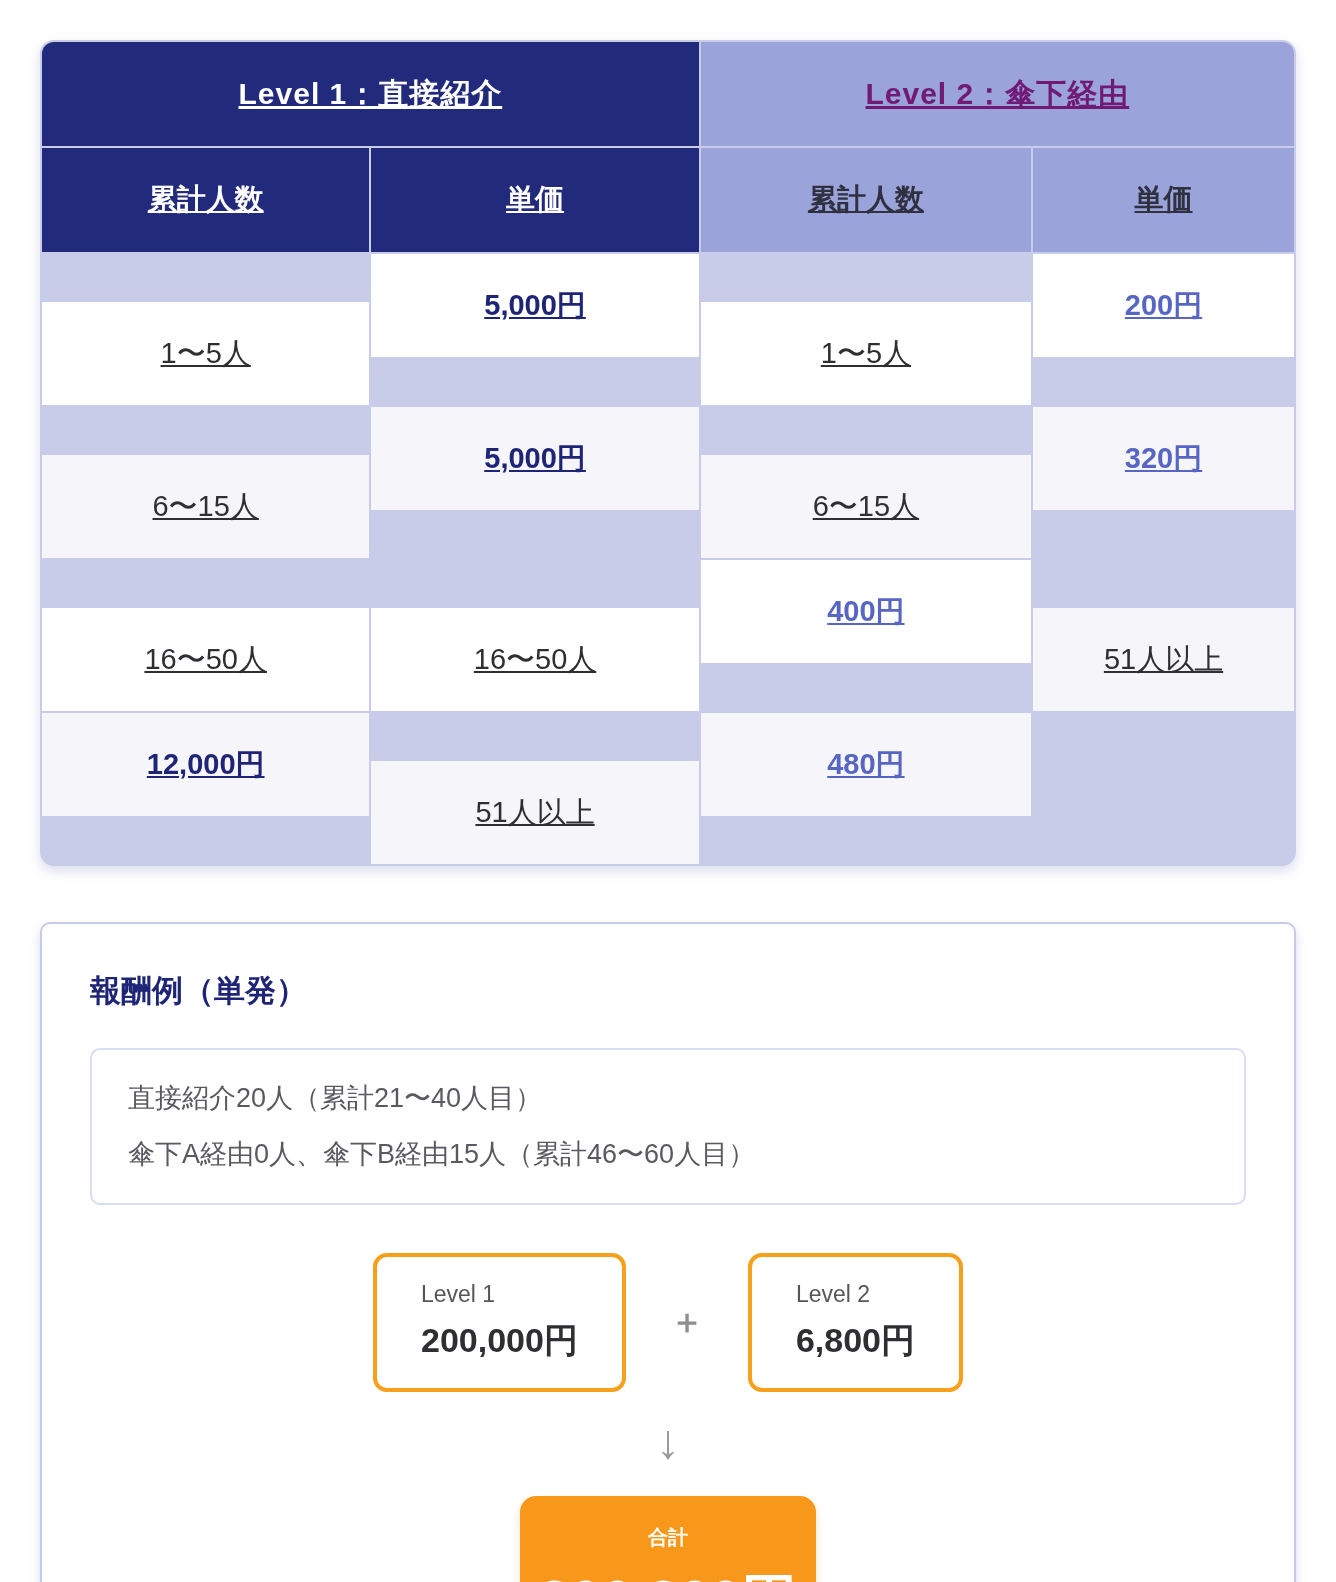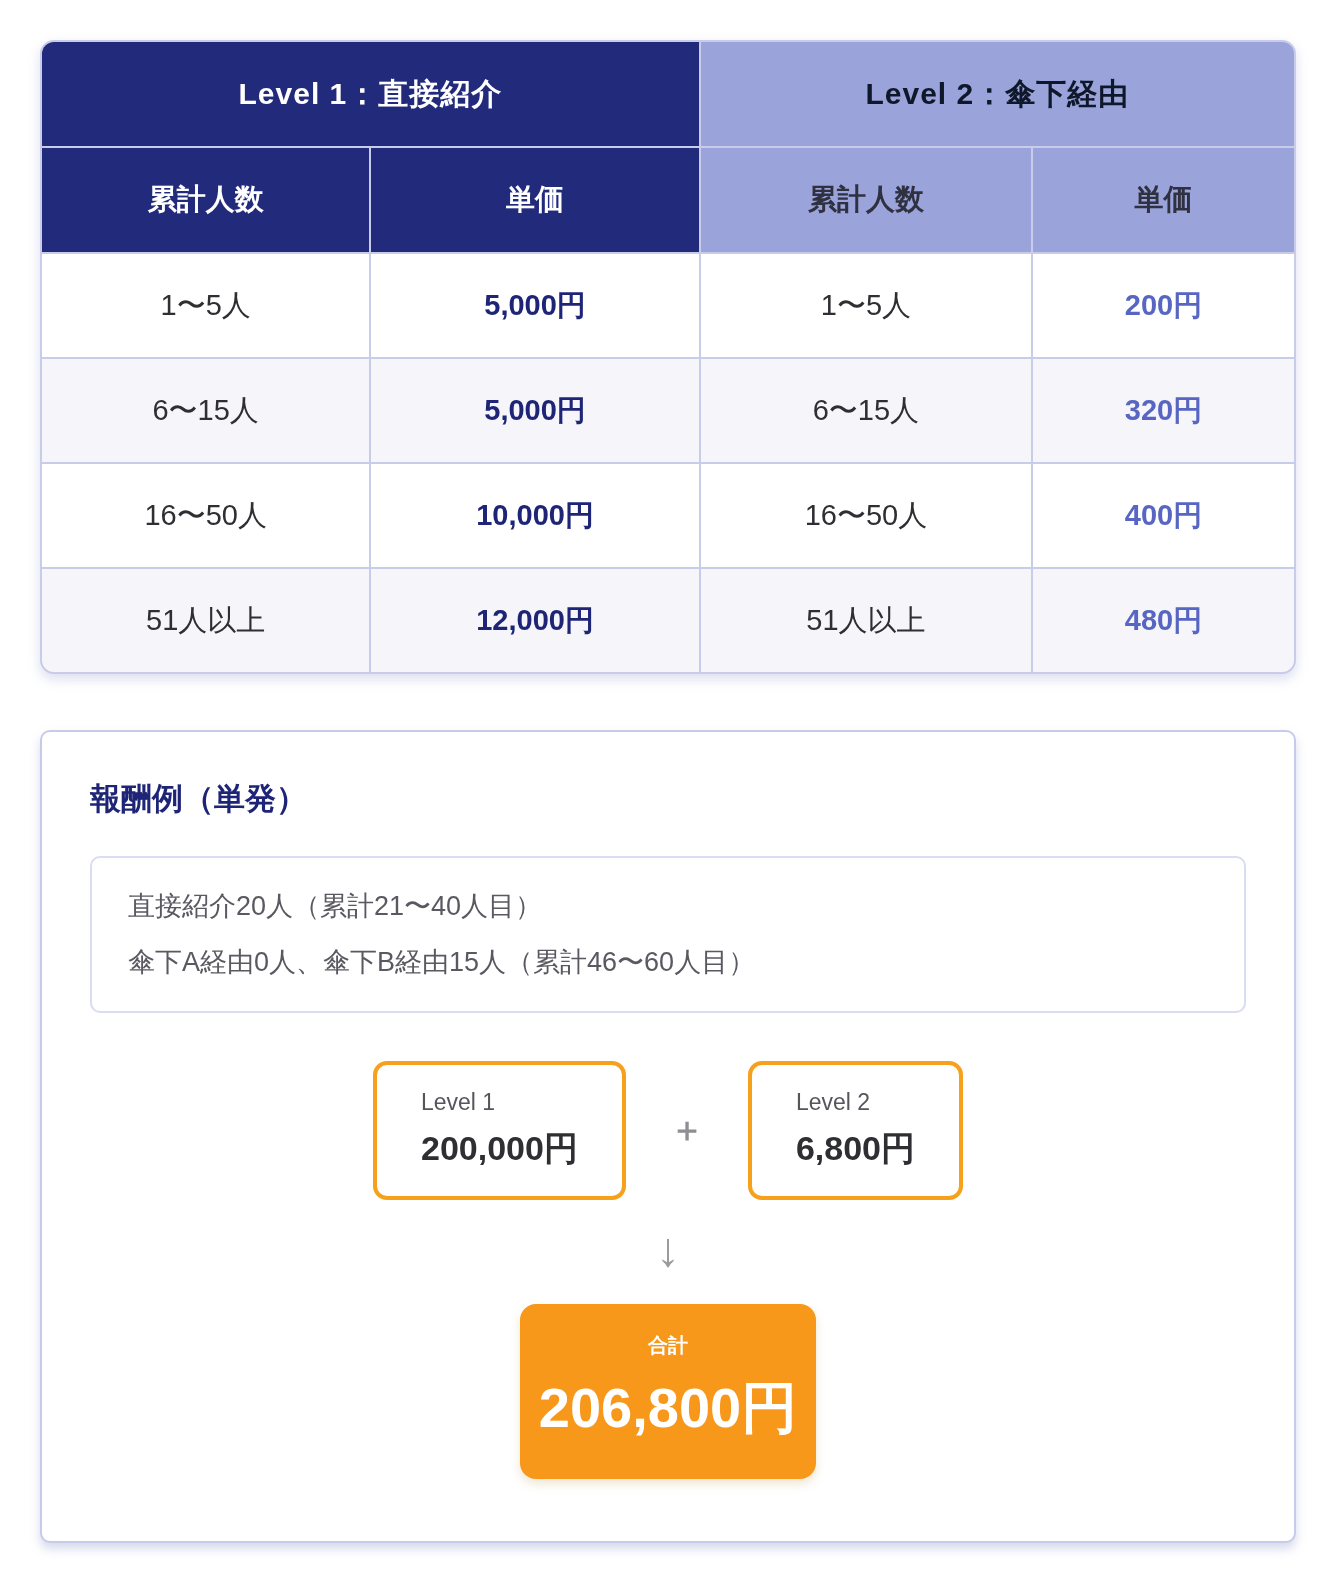--- a/index.html
+++ b/index.html
@@ -37,39 +37,40 @@
     border-radius: 14px;
     overflow: hidden;
     box-shadow: 0 5px 12px rgba(175, 181, 220, 0.45);
   }
   .cell {
     display: flex;
     align-items: center;
     justify-content: center;
     background: #ffffff;
     text-align: right;
+    text-decoration: underline;
   }
   .sec {
     grid-column: span 2;
     height: 104px;
     font-size: 30px;
     font-weight: bold;
     letter-spacing: 1px;
   }
   .sec-l1 { background: var(--navy); color: #ffffff; }
-  .sec-l2 { background: var(--lavender); color: #0f172a; }
+  .sec-l2 { background: var(--lavender); color: #701a75; }
   .sub {
     height: 104px;
     font-size: 29px;
     font-weight: bold;
   }
   .sub-l1 { background: var(--navy); color: #ffffff; }
   .sub-l2 { background: var(--lavender); color: #2f3040; }
   .data { height: 103px; font-size: 29px; }
-  .range { color: var(--dark_text); font-weight: 500; }
+  .range { color: var(--dark_text); font-weight: 500; margin-top: 48px; }
   .price-l1 { color: var(--navy_text); font-weight: bold; }
   .price-l2 { color: var(--accent_blue); font-weight: bold; }
   .alt { background: var(--row_alt); }
 
   
   .example-card {
     margin-top: 56px;
     background: #ffffff;
     border: 2px solid var(--card_border);
     border-radius: 10px;
@@ -175,21 +176,20 @@
     <div class="cell data price-l1">5,000円</div>
     <div class="cell data range">1〜5人</div>
     <div class="cell data price-l2">200円</div>
 
     <div class="cell data range alt">6〜15人</div>
     <div class="cell data price-l1 alt">5,000円</div>
     <div class="cell data range alt">6〜15人</div>
     <div class="cell data price-l2 alt">320円</div>
 
     <div class="cell data range">16〜50人</div>
-    <div class="cell data price-l1">10,000円</div>
     <div class="cell data range">16〜50人</div>
     <div class="cell data price-l2">400円</div>
 
     <div class="cell data range alt">51人以上</div>
     <div class="cell data price-l1 alt">12,000円</div>
     <div class="cell data range alt">51人以上</div>
     <div class="cell data price-l2 alt">480円</div>
   </div>
 
   <div class="example-card">

